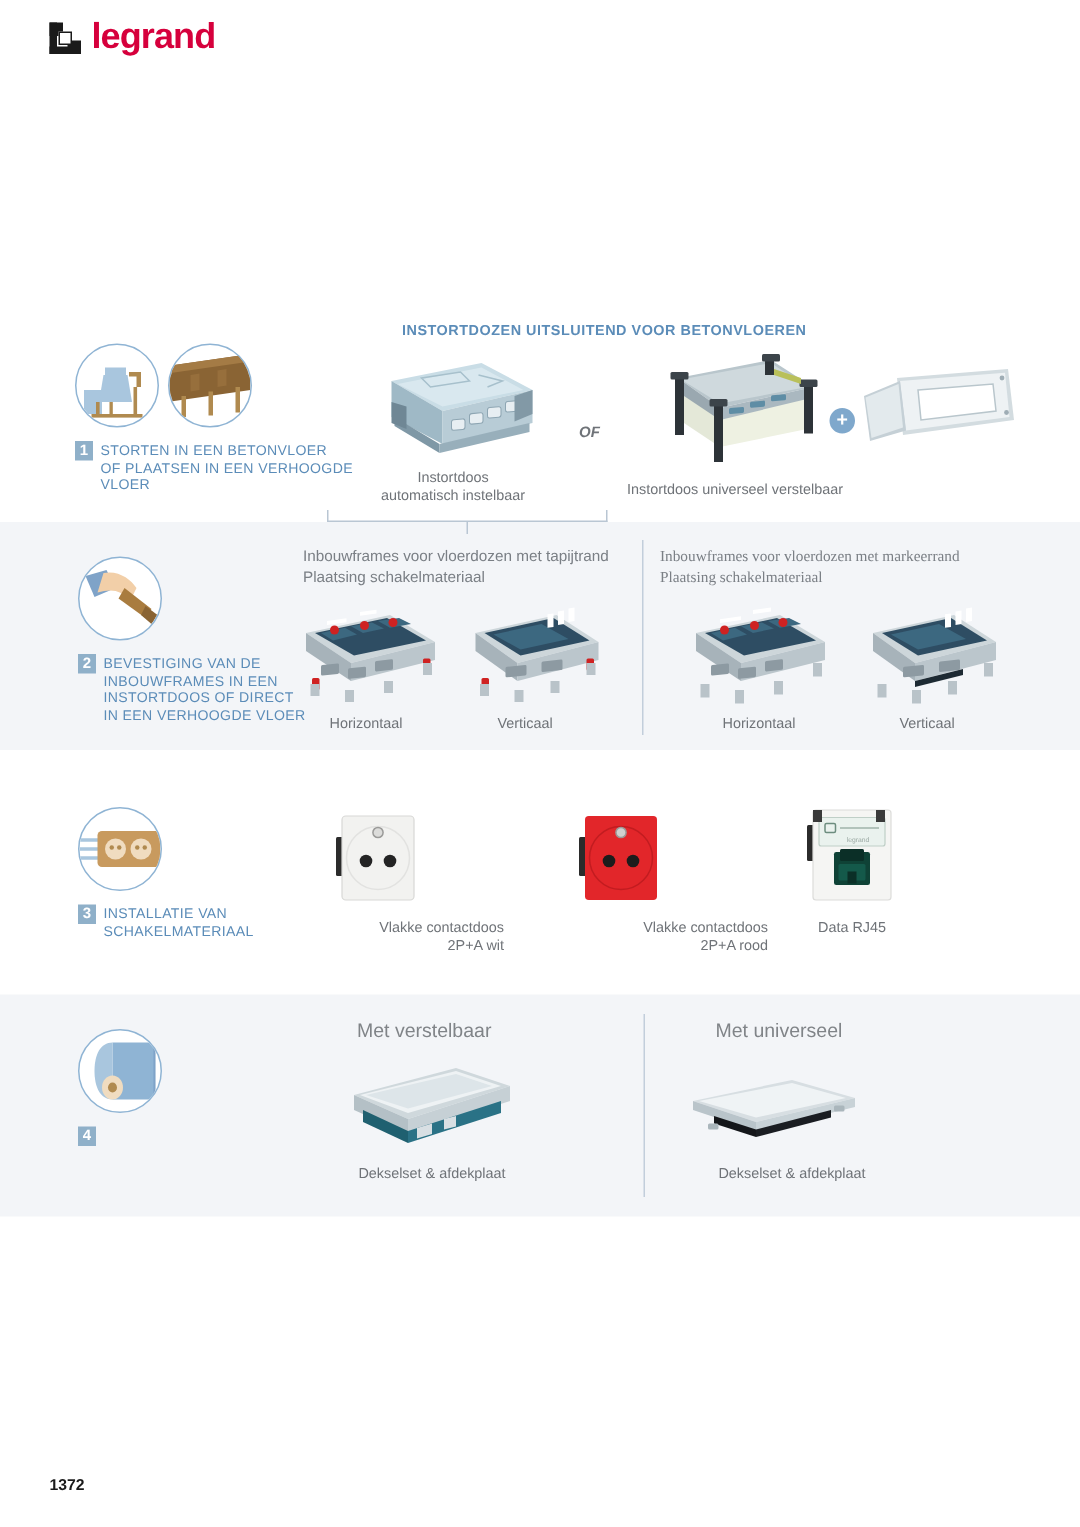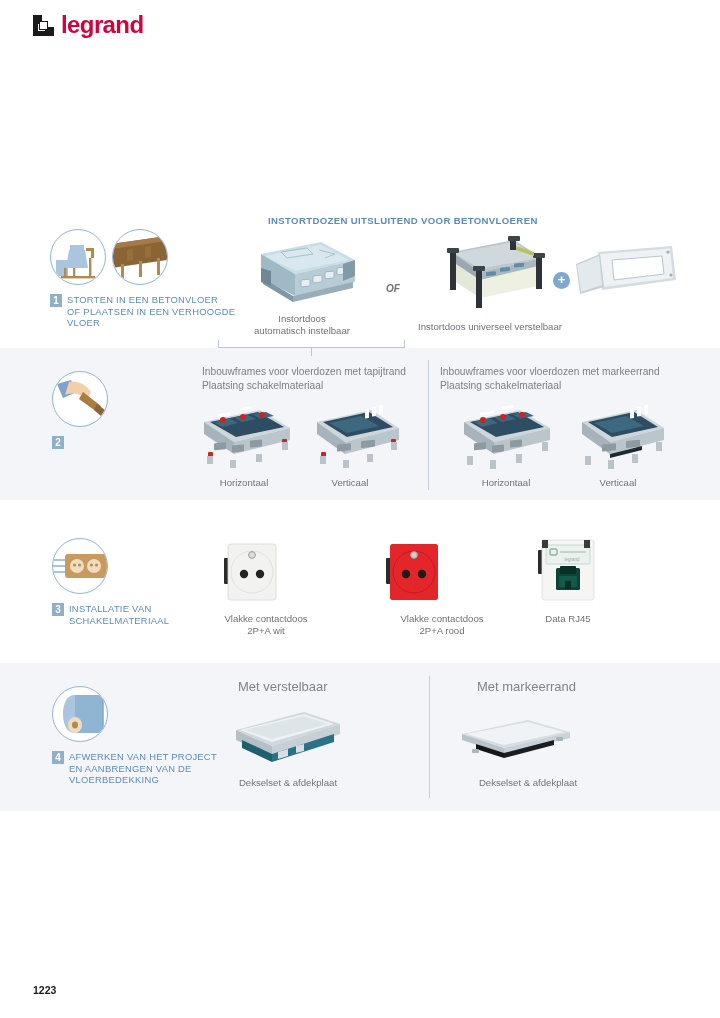--- a/index.html
+++ b/index.html
@@ -40,21 +40,21 @@
           background:#ffffff; position:relative; overflow:hidden; }
   .step-caption { display:flex; margin-top:9px; }
   .step-num { width:12px; height:13px; background:#8fb0c9; color:#ffffff; font-size:10px;
               font-weight:bold; line-height:13px; text-align:center; margin-right:5px; flex:none; }
   .step-text { color:#5b8cb8; font-size:9.4px; font-weight:normal; line-height:11.6px;
                letter-spacing:0.25px; text-transform:uppercase; white-space:pre-line; }
 
   
   .cap { position:absolute; color:#6f7378; font-size:9.6px; line-height:12.4px;
          text-align:center; white-space:pre-line; }
-  .cap-left { text-align:center; }
+  .cap-left { text-align:right; }
   .colhead { position:absolute; color:#7a7f85; font-size:10.2px; line-height:13.5px;
              white-space:pre-line; }
   .bluehead { position:absolute; color:#5b8cb8; font-size:9.6px; font-weight:bold;
               letter-spacing:0.35px; text-transform:uppercase; }
   .bigcap { position:absolute; color:#808488; font-size:13px; }
 
   .vrule { position:absolute; width:1px; background:#c2cedb; }
   .of-label { position:absolute; color:#6f7378; font-size:10px; font-weight:600; }
 
   
@@ -213,26 +213,30 @@
         <svg width="54" height="54" viewBox="0 0 54 54">
           <path d="M4 12 L18 8 L24 20 L10 26 Z" fill="#7fa3c8"></path>
           <path d="M16 10 C26 8, 34 14, 38 20 L34 28 C28 22, 22 20, 12 23 Z" fill="#f2cfa8"></path>
           <path d="M30 20 L48 34 L44 40 L26 27 Z" fill="#a97c3f"></path>
           <path d="M44 32 L52 38 L48 44 L41 38 Z" fill="#8a6434"></path>
         </svg>
       </div>
     </div>
     <div class="step-caption">
       <div class="step-num">2</div>
+      <div class="step-text">BEVESTIGING VAN DE
+INBOUWFRAMES IN EEN
+INSTORTDOOS OF DIRECT
+IN EEN VERHOOGDE VLOER</div>
     </div>
   </div>
 
   <div class="colhead" style="left:164px; top:365px; width:245px;margin-left:38px;">Inbouwframes voor vloerdozen met tapijtrand
 Plaatsing schakelmateriaal</div>
-  <div class="colhead" style="left:440px; top:365px; width:250px;">Inbouwframes voor vloerdozen met markeerrand
+  <div class="colhead" style="left:440px; top:365px; width:250px;font-family:Liberation Serif, serif;">Inbouwframes voor vloerdozen met markeerrand
 Plaatsing schakelmateriaal</div>
 
   <div class="vrule" style="left:428px; top:360px; height:130px;"></div>
 
   <div class="prod" style="left:190px; top:404px;">
     <svg width="108" height="68" viewBox="0 0 108 68">
       <path d="M14 18 L70 6 L100 24 L44 38 Z" fill="#cdd6da"></path>
       <path d="M14 18 L44 38 L44 50 L14 30 Z" fill="#a7b3ba"></path>
       <path d="M44 38 L100 24 L100 36 L44 50 Z" fill="#bbc6cc"></path>
       <path d="M20 18 L68 8 L94 23 L46 33 Z" fill="#2e4d63"></path>
@@ -438,28 +442,25 @@
           <path d="M22 8 L50 8 L50 46 L22 46 Z" fill="#8fb4d4"></path>
           <path d="M22 8 C14 8, 10 16, 10 27 C10 38, 14 46, 22 46 Z" fill="#a9c6de"></path>
           <ellipse cx="22" cy="38" rx="7" ry="8" fill="#f0dcc0"></ellipse>
           <ellipse cx="22" cy="38" rx="3" ry="3.4" fill="#b08a4f"></ellipse>
           <path d="M50 8 L50 46" stroke="#7fa3c8" stroke-width="1.4"></path>
         </svg>
       </div>
     </div>
     <div class="step-caption">
       <div class="step-num">4</div>
-      <div class="step-text">AFWERKEN VAN HET PROJECT
-EN AANBRENGEN VAN DE
-VLOERBEDEKKING</div>
     </div>
   </div>
 
   <div class="bigcap" style="left:238px; top:679px;">Met verstelbaar</div>
-  <div class="bigcap" style="left:477px; top:679px;">Met markeerrand</div>
+  <div class="bigcap" style="left:477px; top:679px;">Met universeel</div>
 
   <div class="vrule" style="left:429px; top:676px; height:122px;"></div>
 
   <div class="prod" style="left:226px; top:708px;">
     <svg width="122" height="60" viewBox="0 0 122 60">
       <path d="M10 22 L78 4 L114 16 L46 38 Z" fill="#cfd8dc"></path>
       <path d="M14 22 L78 6 L108 16 L46 34 Z" fill="#eef2f4"></path>
       <path d="M18 22 L78 8 L102 16 L46 31 Z" fill="#dde5e9"></path>
       <path d="M10 22 L46 38 L46 48 L10 32 Z" fill="#b4c0c6"></path>
       <path d="M46 38 L114 16 L114 26 L46 48 Z" fill="#c6d0d5"></path>
@@ -478,15 +479,15 @@
       <path d="M6 16 L48 30 L48 36 L6 22 Z" fill="#b9c4ca"></path>
       <path d="M48 30 L114 14 L114 20 L48 36 Z" fill="#c8d2d7"></path>
       <path d="M20 26 L48 35 L48 40 L20 31 Z" fill="#14161a"></path>
       <path d="M48 35 L98 22 L98 27 L48 40 Z" fill="#1a1d22"></path>
       <rect x="16" y="31" width="7" height="4" rx="1" fill="#aab6bc"></rect>
       <rect x="100" y="19" width="7" height="4" rx="1" fill="#aab6bc"></rect>
     </svg>
   </div>
   <div class="cap" style="left:450px; top:777px; width:156px;">Dekselset &amp; afdekplaat</div>
 
-  <div class="pagenum">1223</div>
+  <div class="pagenum">1372</div>
 
 </div>
 
 </body></html>

